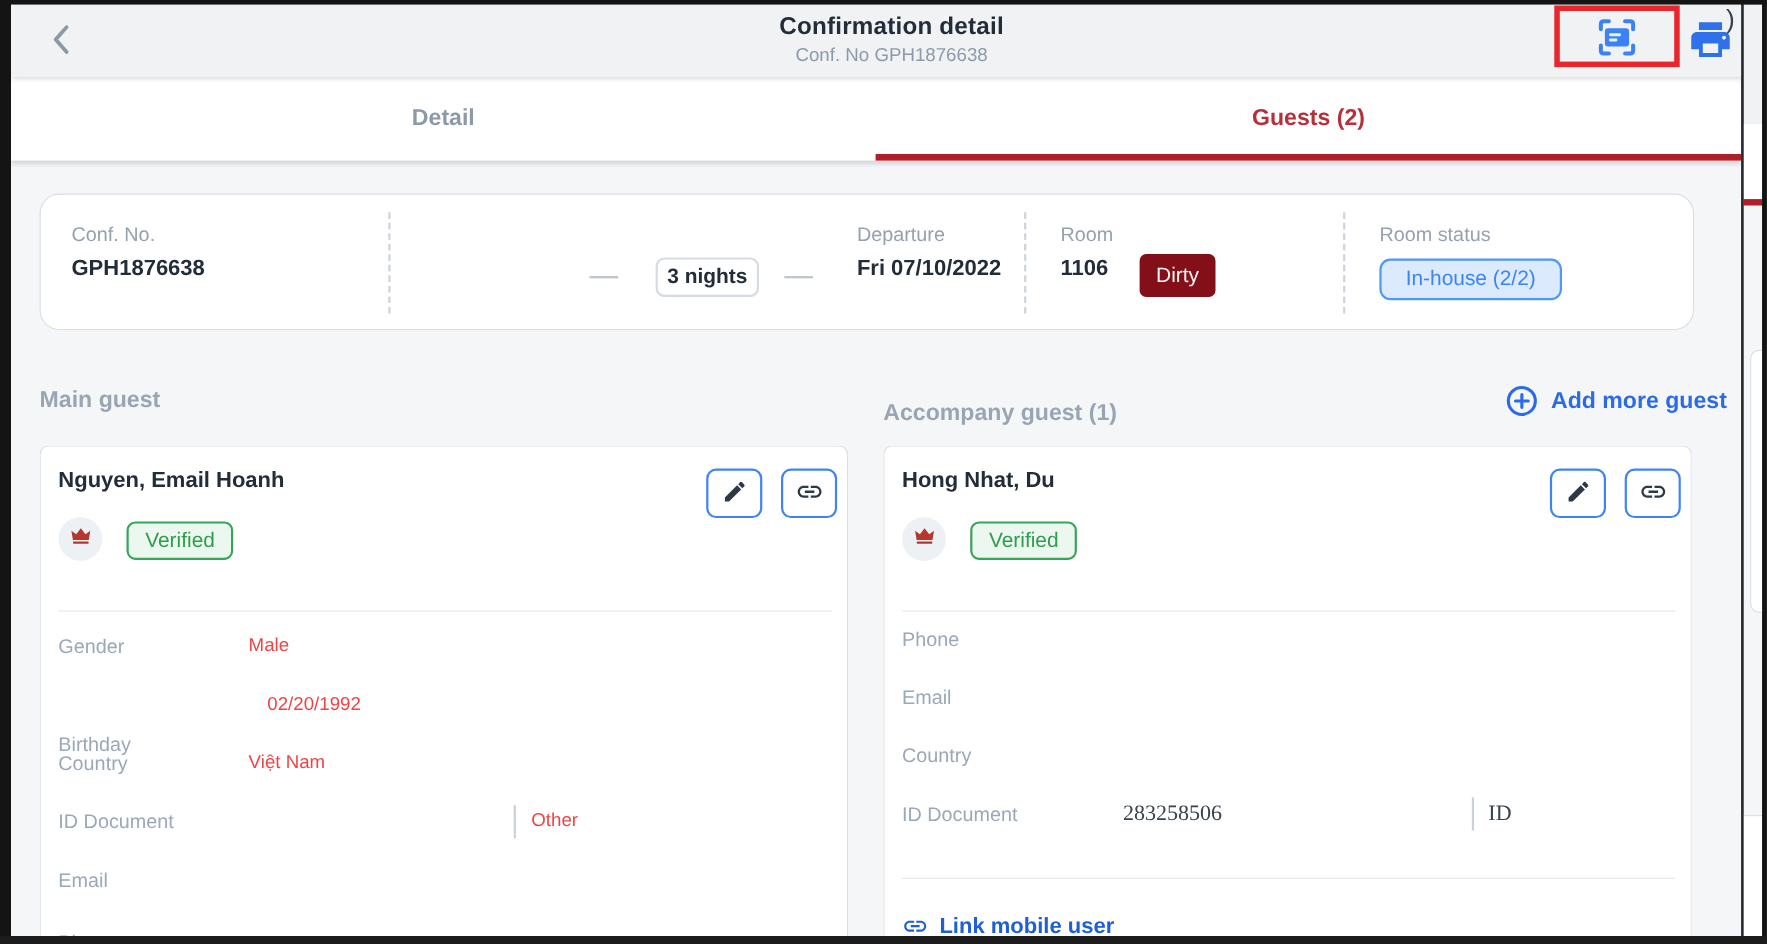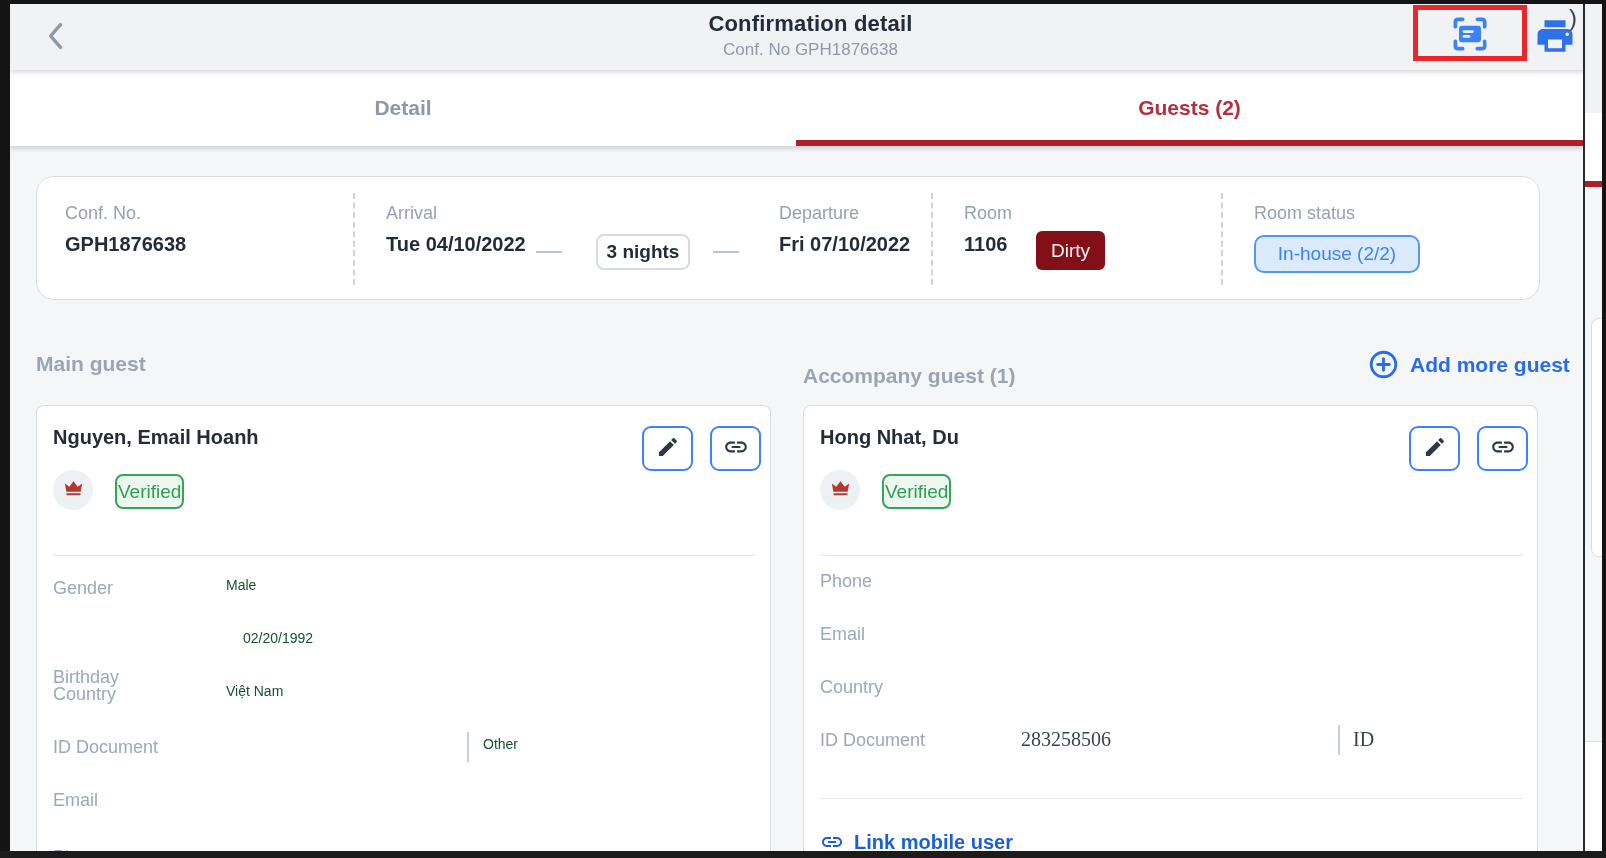--- a/index.html
+++ b/index.html
@@ -51,26 +51,26 @@
   .guest-card{position:absolute;top:401px;width:735px;height:446px;border-bottom:none;
     border-radius:8px 8px 0 0;}
   .gc-main{left:26px;}
   .gc-acc{left:793px;}
   .g-name{position:absolute;left:16px;top:20px;font-size:20px;font-weight:700;color:#232d3a;}
   .sq-btn{position:absolute;top:20px;width:51px;height:45px;border:2px solid #3f83f6;border-radius:9px;
     background:#fff;box-sizing:border-box;display:flex;align-items:center;justify-content:center;cursor:pointer;}
   .sq-edit{left:605px;} .sq-link{left:673px;}
   .crown-circle{position:absolute;left:16px;top:64px;width:40px;height:40px;border-radius:50%;
     background:#eef1f3;display:flex;align-items:center;justify-content:center;}
-  .verified-badge{position:absolute;left:78px;top:68px;height:35px;padding:0 1px;background:#ecf8ef;
+  .verified-badge{position:absolute;left:78px;top:68px;height:35px;padding:0 15px;background:#ecf8ef;
     border:2px solid #35a557;border-radius:8px;box-sizing:border-box;display:flex;align-items:center;
     font-size:19px;color:#2e9e4d;}
   .g-divider{position:absolute;left:16px;width:703px;height:1px;background:#e3e7eb;}
   .g-row-label{position:absolute;left:16px;font-size:18px;color:#9aa8b8;}
-  .g-row-value{position:absolute;font-size:14px;color:#14532d;}
+  .g-row-value{position:absolute;font-size:17px;color:#ef4444;}
   .serif-val{font-family:"Liberation Serif", serif;font-size:20px;color:#39434f;}
   .doc-divider{position:absolute;width:2px;height:30px;background:#c9d0d8;}
   .link-mobile{position:absolute;left:16px;top:424px;display:flex;align-items:center;gap:10px;
     color:#1d5fd6;font-size:20px;font-weight:700;cursor:pointer;}
   
   .sliver{position:absolute;left:1585px;top:4px;width:17px;height:847px;background:#f0f2f4;overflow:hidden;}
   .sliver .s-white1{position:absolute;left:0;top:109px;width:17px;height:68px;background:#fff;}
   .sliver .s-red{position:absolute;left:0;top:177px;width:17px;height:6px;background:#b01e28;}
   .sliver .s-gray{position:absolute;left:0;top:183px;width:17px;height:664px;background:#f5f6f8;}
   .sliver .s-card1{position:absolute;left:6px;top:314px;width:20px;height:237px;background:#fff;
@@ -130,24 +130,20 @@
     <div class="tab tab-guests">Guests (2)</div>
     <div class="tab-underline"></div>
   </div>
 
   <div class="card summary-card">
     <div class="abs" style="left:28px;top:26px;">
       <div class="f-label">Conf. No.</div>
       <div class="f-value" style="margin-top:9px;">GPH1876638</div>
     </div>
     <div class="vdash" style="left:316px;"></div>
-    <div class="abs" style="left:349px;top:26px;">
-      <div class="f-label">Arrival</div>
-      <div class="f-value" style="margin-top:9px;">Tue 04/10/2022</div>
-    </div>
     <div class="hdash" style="left:499px;top:74px;width:26px;"></div>
     <div class="nights-pill">3 nights</div>
     <div class="hdash" style="left:676px;top:74px;width:26px;"></div>
     <div class="abs" style="left:742px;top:26px;">
       <div class="f-label">Departure</div>
       <div class="f-value" style="margin-top:9px;">Fri 07/10/2022</div>
     </div>
     <div class="vdash" style="left:894px;"></div>
     <div class="abs" style="left:927px;top:26px;">
       <div class="f-label">Room</div>

